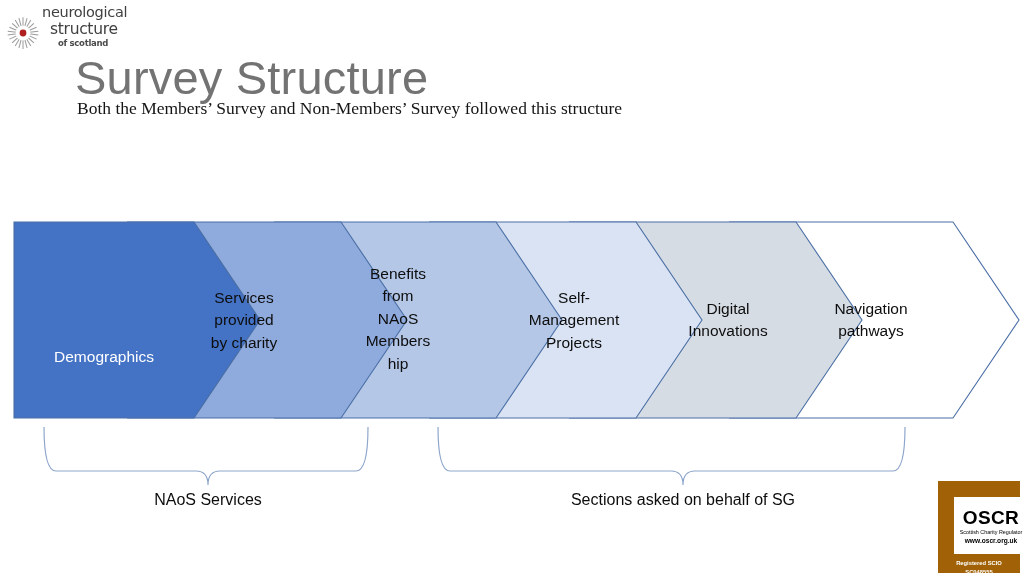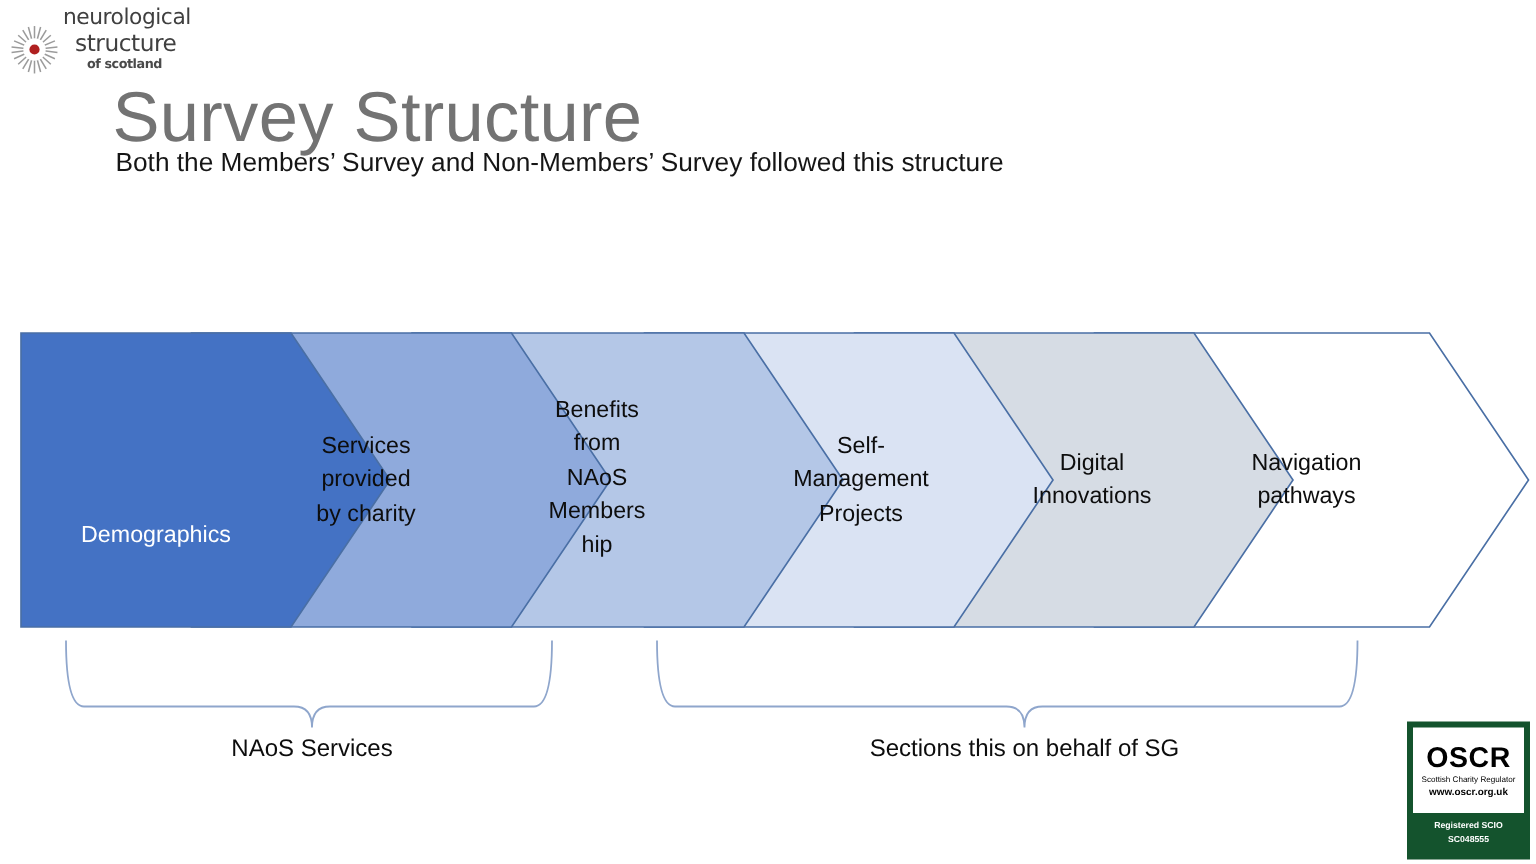--- a/index.html
+++ b/index.html
@@ -58,21 +58,21 @@
     letter-spacing: 0.2px;
     font-family: "Liberation Sans", sans-serif;
   }
   #page-subtitle {
     position: absolute;
     left: 77px;
     top: 98px;
     font-size: 17.5px;
     font-weight: 400;
     color: #151515;
-    font-family: Liberation Sans, sans-serif;
+    font-family: Liberation Serif, serif;
   }
 
   
   #process-diagram {
     position: absolute;
     left: 0;
     top: 0;
     width: 1024px;
     height: 576px;
     pointer-events: none;
@@ -99,23 +99,23 @@
     font-family: "Liberation Sans", sans-serif;
   }
 
   
   #oscr-badge {
     position: absolute;
     left: 938px;
     top: 481px;
     width: 82px;
     height: 92px;
-    background: #14532d;
+    background: #a16207;
     box-sizing: border-box;
-    padding: 4px;
+    padding: 16px;
   }
   #oscr-badge .inner {
     background: #ffffff;
     width: 74px;
     height: 57px;
     display: flex;
     flex-direction: column;
     align-items: center;
     justify-content: center;
     box-sizing: border-box;
@@ -225,21 +225,21 @@
 hip</div>
 <div class="chev-label" style="left:498px; top:287px; width:152px;">Self-
 Management
 Projects</div>
 <div class="chev-label" style="left:654px; top:298px; width:148px;">Digital
 Innovations</div>
 <div class="chev-label" style="left:800px; top:298px; width:142px;">Navigation
 pathways</div>
 
 <div class="brace-caption" style="left:108px; top:491px; width:200px;">NAoS Services</div>
-<div class="brace-caption" style="left:533px; top:491px; width:300px;">Sections this on behalf of SG</div>
+<div class="brace-caption" style="left:533px; top:491px; width:300px;">Sections asked on behalf of SG</div>
 
 <div id="oscr-badge">
   <div class="inner">
     <div class="oscr-main">OSCR</div>
     <div class="oscr-sub">Scottish Charity Regulator</div>
     <div class="oscr-url">www.oscr.org.uk</div>
   </div>
   <div class="oscr-foot">
     <div>Registered SCIO</div>
     <div>SC048555</div>

